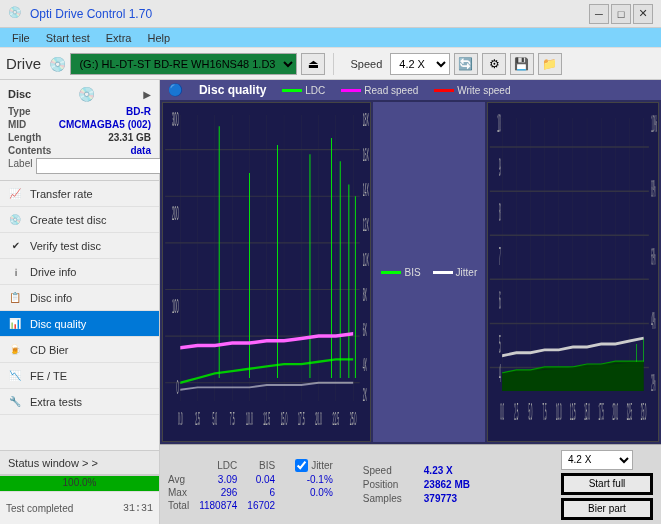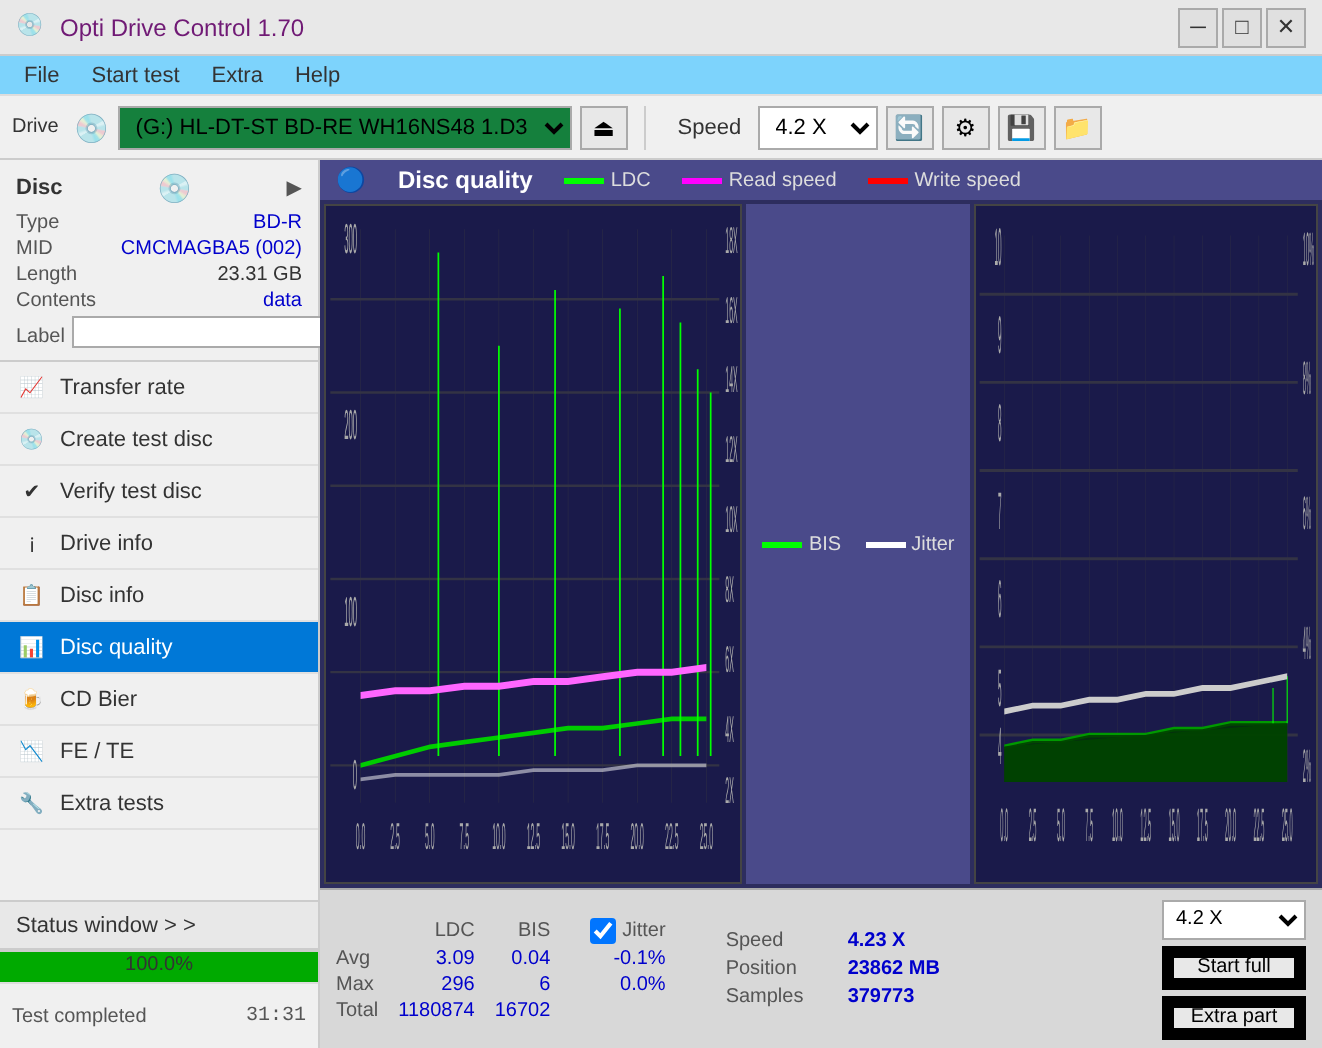--- a/index.html
+++ b/index.html
@@ -9,21 +9,21 @@
     .titlebar {
       background: #e8e8e8;
       height: 28px;
       display: flex;
       align-items: center;
       padding: 0 8px;
       border-bottom: 1px solid #ccc;
       user-select: none;
     }
     .titlebar-icon { width: 16px; height: 16px; margin-right: 6px; }
-    .titlebar-title { flex: 1; font-size: 12px; color: #701a75; }
+    .titlebar-title { flex: 1; font-size: 12px; color: #1d4ed8; }
     .titlebar-controls { display: flex; gap: 2px; }
     .titlebar-btn {
       width: 20px; height: 20px;
       border: 1px solid #aaa;
       background: #e0e0e0;
       cursor: pointer;
       display: flex; align-items: center; justify-content: center;
       font-size: 11px;
       color: #333;
     }
@@ -47,21 +47,21 @@
     
     .toolbar {
       background: #f0f0f0;
       height: 32px;
       display: flex;
       align-items: center;
       padding: 0 6px;
       border-bottom: 1px solid #ccc;
       gap: 4px;
     }
-    .toolbar-label { font-size: 10px; color: #333; margin-right: 4px; }
+    .toolbar-label { font-size: 15px; color: #333; margin-right: 4px; }
     .toolbar-select {
       font-size: 11px;
       height: 22px;
       border: 1px solid #aaa;
       background: #15803d;
       padding: 0 4px;
       min-width: 220px;
     }
     .toolbar-btn {
       height: 22px;
@@ -105,25 +105,25 @@
       border-bottom: 1px solid #ccc;
     }
     .disc-header {
       display: flex;
       align-items: center;
       justify-content: space-between;
       margin-bottom: 4px;
     }
     .disc-title { font-size: 11px; font-weight: bold; color: #333; }
     .disc-icon { font-size: 14px; color: #555; }
-    .disc-row { display: flex; justify-content: space-between; margin-bottom: 2px; }
+    .disc-row { display: flex; justify-content: space-between; margin-bottom: 2px; font-weight: bold; }
     .disc-key { font-size: 10px; color: #555; }
     .disc-val { font-size: 10px; color: #0000cc; }
     .disc-val-black { font-size: 10px; color: #333; }
-    .label-row { display: flex; align-items: flex-end; margin-top: 2px; }
+    .label-row { display: flex; align-items: flex-start; margin-top: 2px; }
     .label-key { font-size: 10px; color: #555; margin-right: 4px; }
     .label-input {
       flex: 1;
       height: 16px;
       border: 1px solid #aaa;
       font-size: 10px;
       padding: 0 2px;
     }
     .label-btn {
       width: 16px; height: 16px;
@@ -275,23 +275,23 @@
     .stats-label { color: #555; width: 55px; }
     .stats-val { color: #0000cc; font-weight: bold; }
 
     .start-buttons {
       display: flex;
       flex-direction: column;
       gap: 3px;
       margin-left: auto;
     }
     .start-btn {
-      width: 72px;
+      width: 92px;
       height: 22px;
-      border: 6px solid #000000;
+      border: 3px solid #000000;
       background: #e8e8e8;
       cursor: pointer;
       font-size: 10px;
       display: flex; align-items: center; justify-content: center;
     }
 
     .speed-dropdown {
       height: 20px;
       border: 1px solid #aaa;
       background: white;
@@ -647,19 +647,19 @@
       </div>
 
       <div class="start-buttons">
         <select class="speed-dropdown">
           <option>4.2 X</option>
         </select>
         <button class="start-btn">
           <span>Start full</span>
         </button>
         <button class="start-btn">
-          <span>Extra part</span>
+          <span>Bier part</span>
         </button>
       </div>
     </div>
 
   </div>
 </div>
 
 </body></html>

